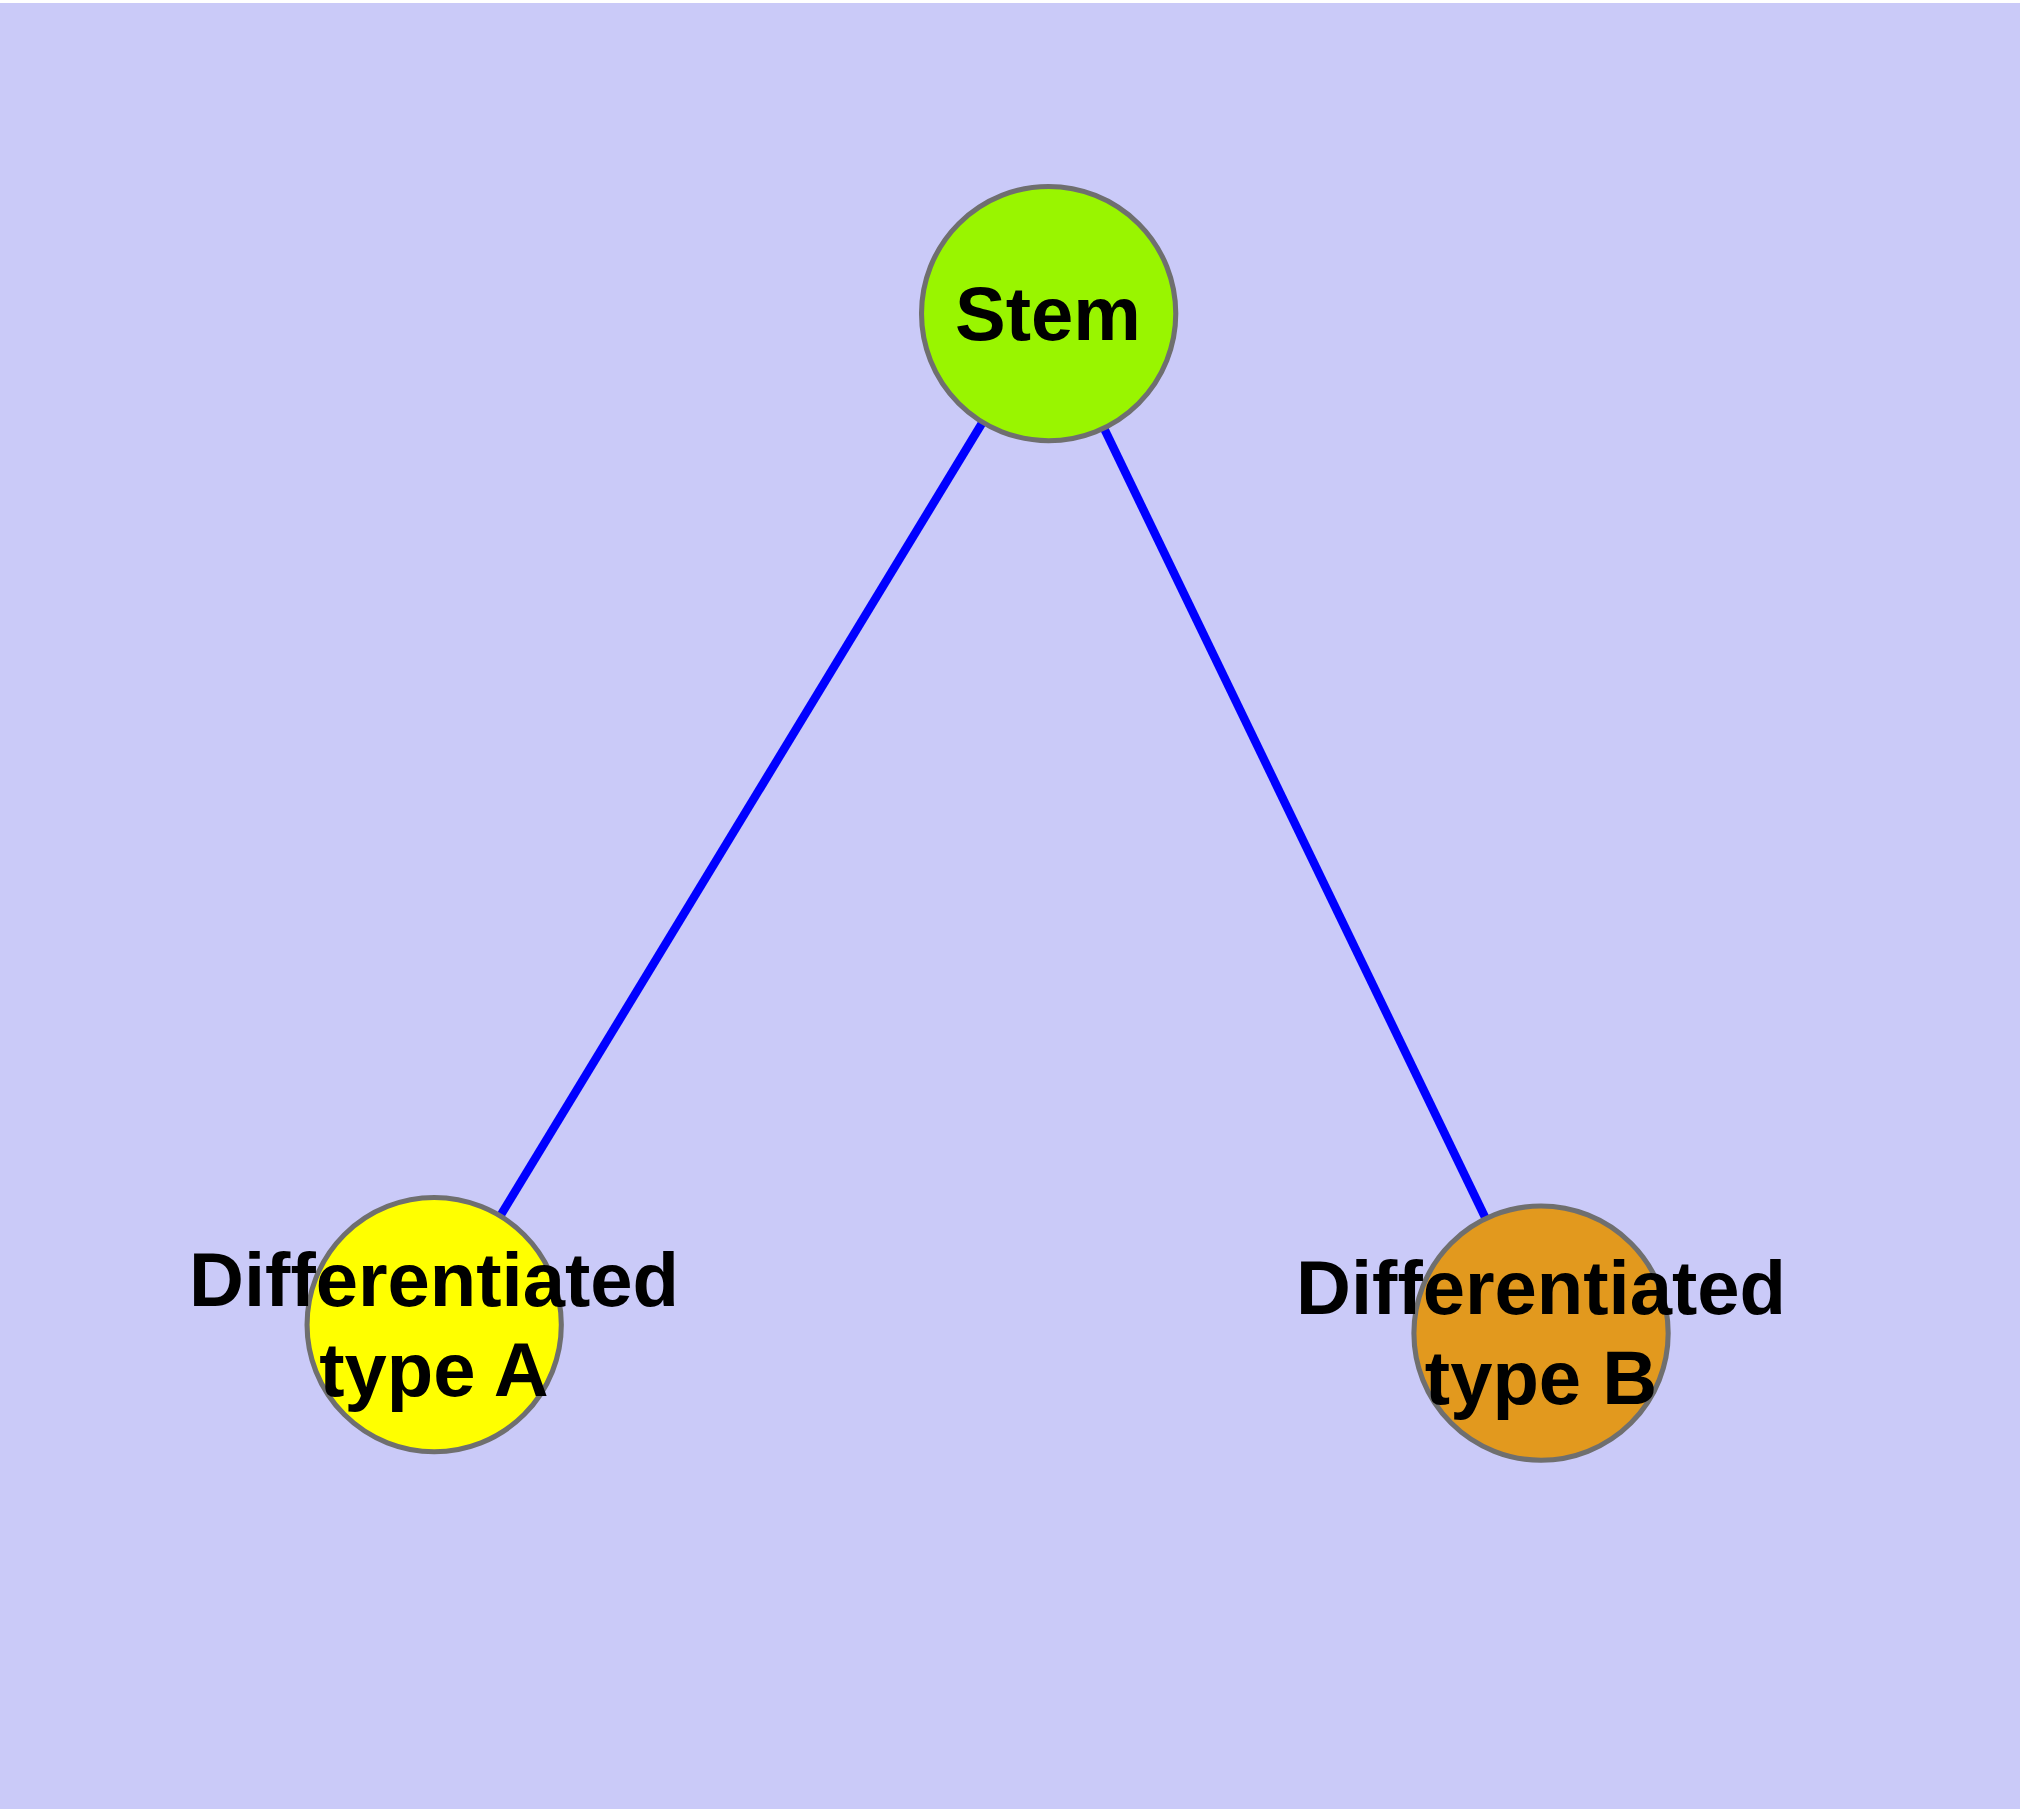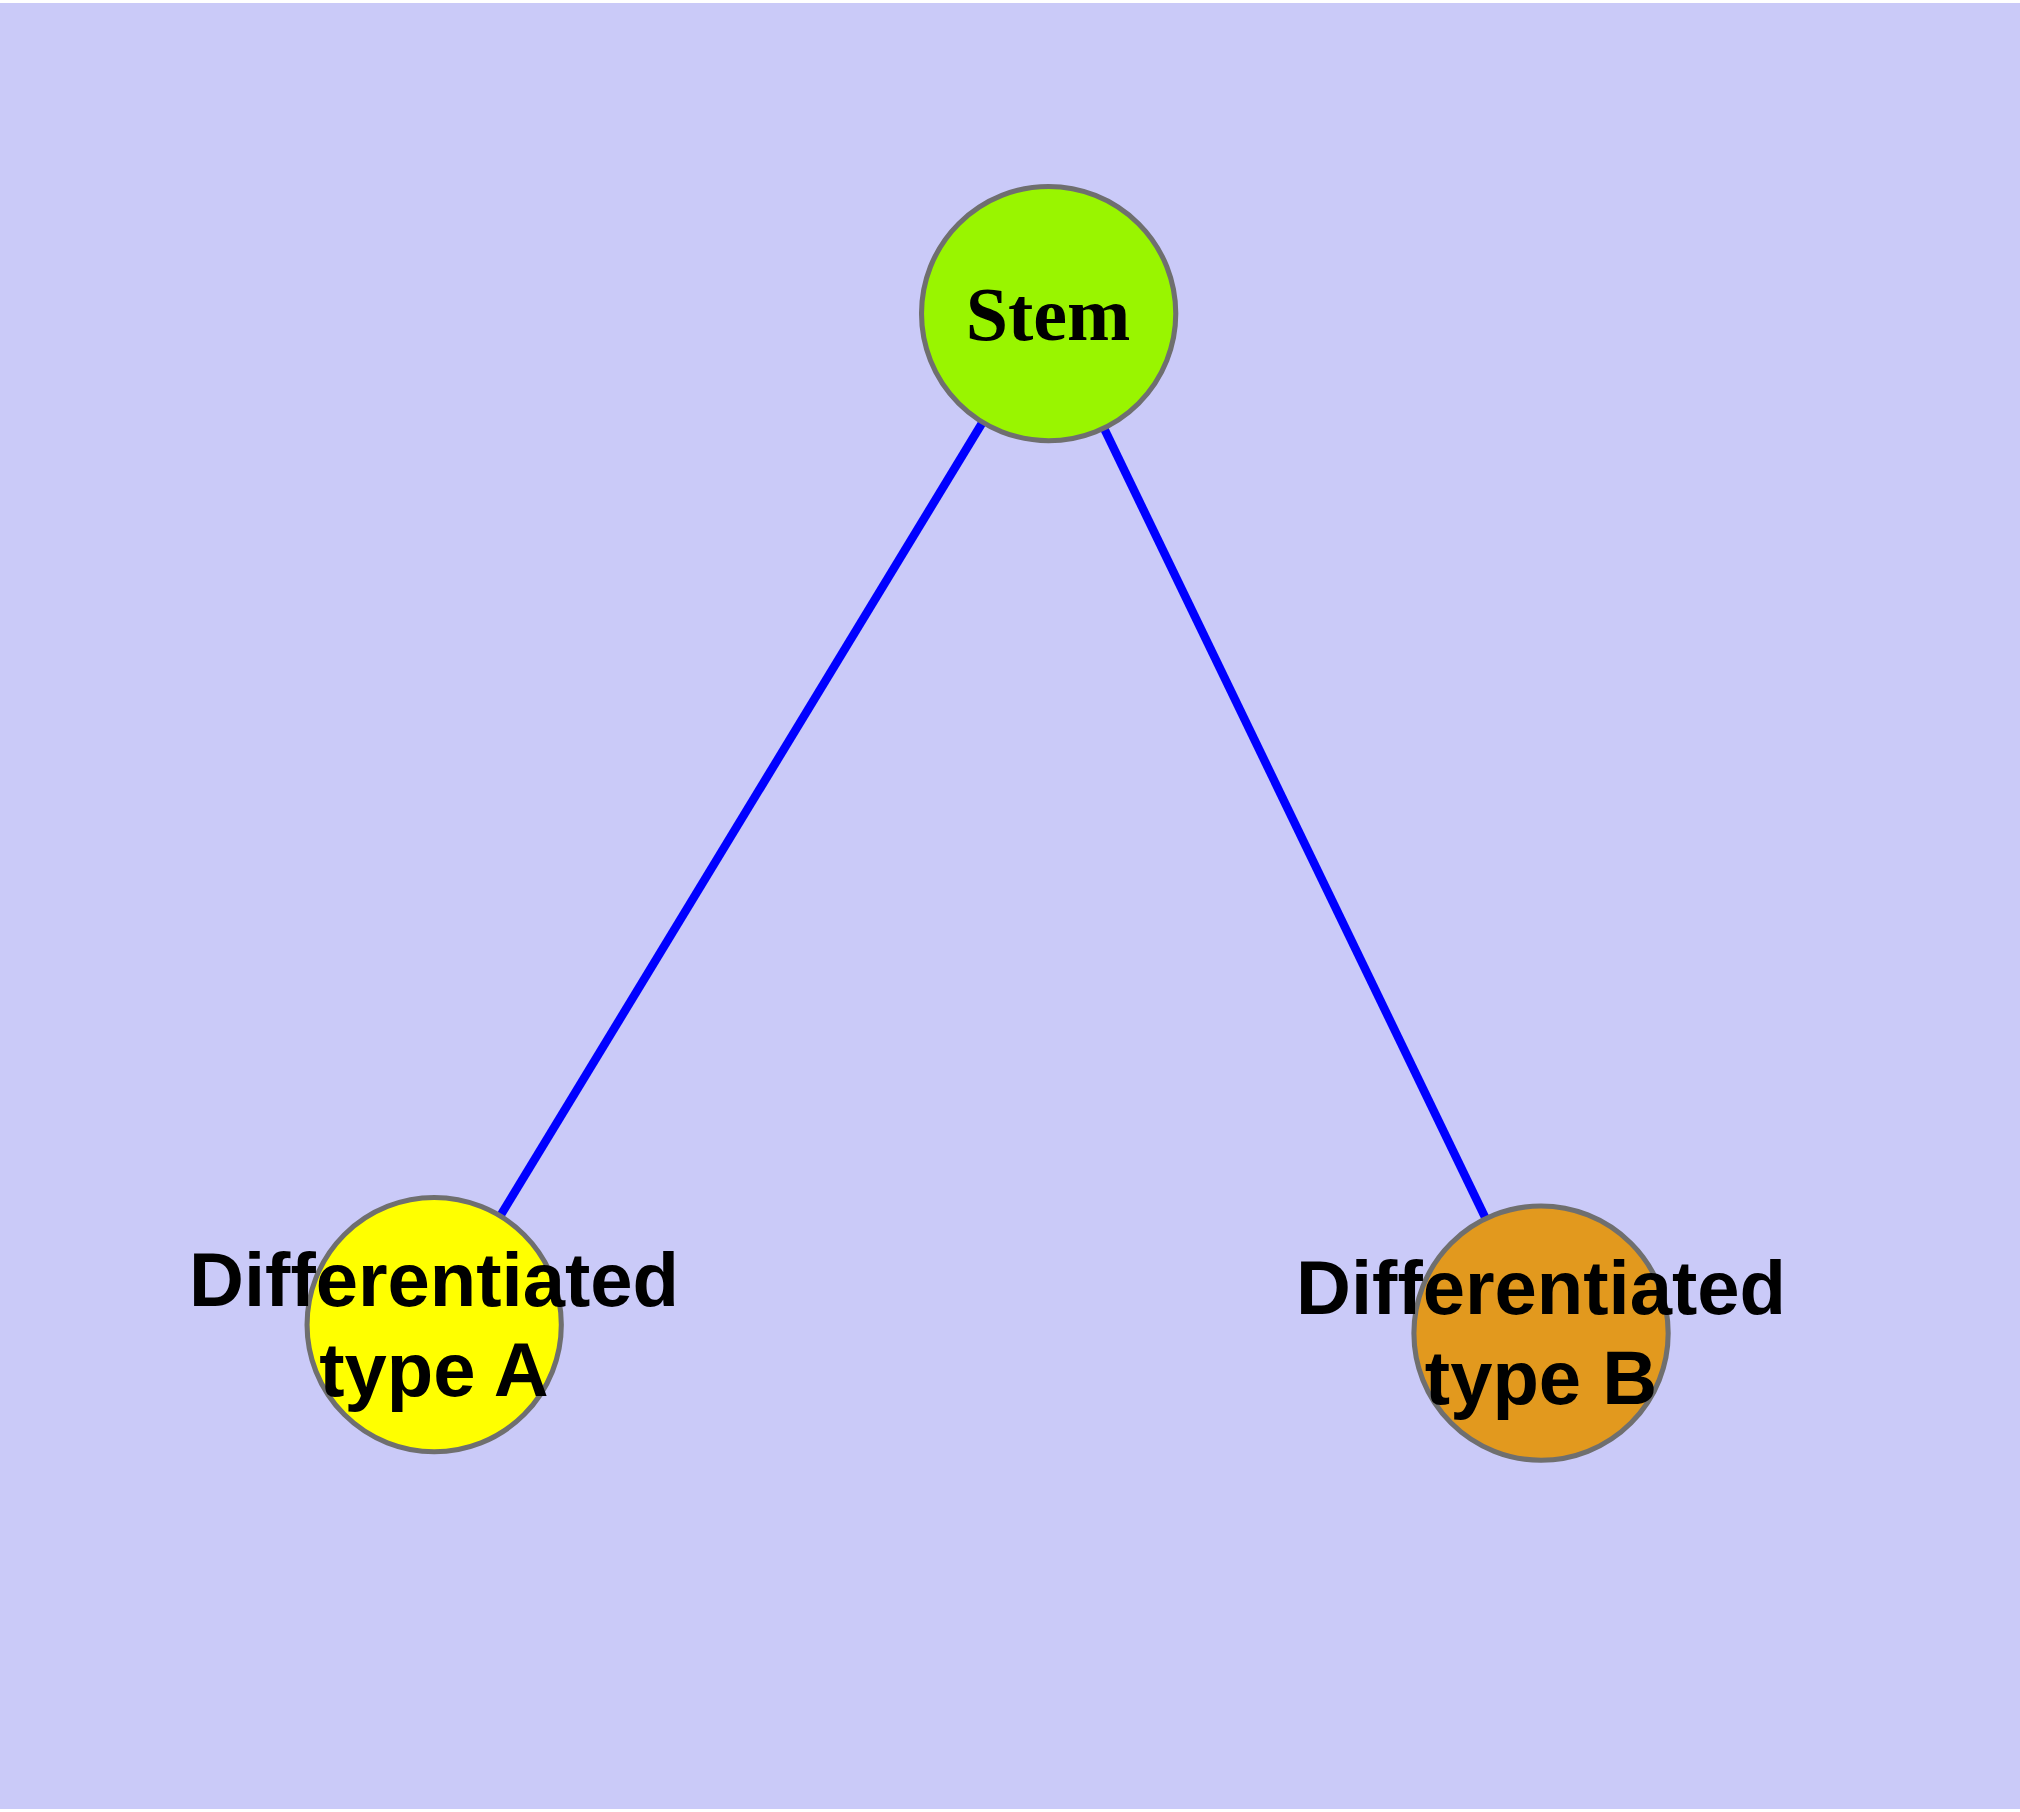--- a/index.html
+++ b/index.html
@@ -46,21 +46,21 @@
 
     <line class="edge" x1="1237" y1="370" x2="1818" y2="1573" stroke="#0000FF" stroke-width="10"></line>
 
     <circle class="node" cx="1237" cy="370" r="150" fill="#99F500" stroke="#6F6F6F" stroke-width="6"></circle>
 
     <circle class="node" cx="512" cy="1563" r="150" fill="#FFFF00" stroke="#6F6F6F" stroke-width="6"></circle>
 
     <circle class="node" cx="1818" cy="1573" r="150" fill="#E2991E" stroke="#6F6F6F" stroke-width="6"></circle>
   </svg>
 
-  <div class="node-label" style="left: 1048px; top: 314px; font-family: Liberation Serif, serif;">Stem</div>
+  <div class="node-label" style="left: 1048px; top: 314px;">Stem</div>
 
   <div class="node-label" style="left: 434px; top: 1325px;">Differentiated
 type A</div>
 
   <div class="node-label" style="left: 1541px; top: 1333px;">Differentiated
 type B</div>
 
 </div>
 
 

